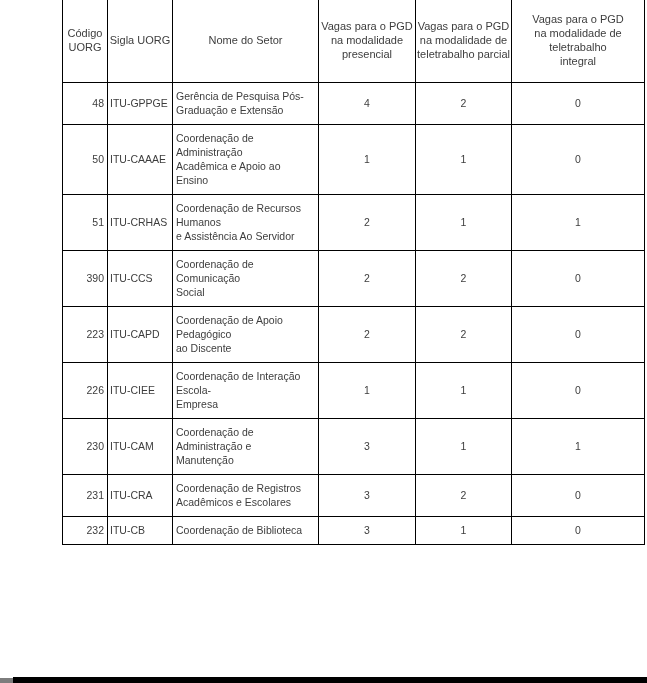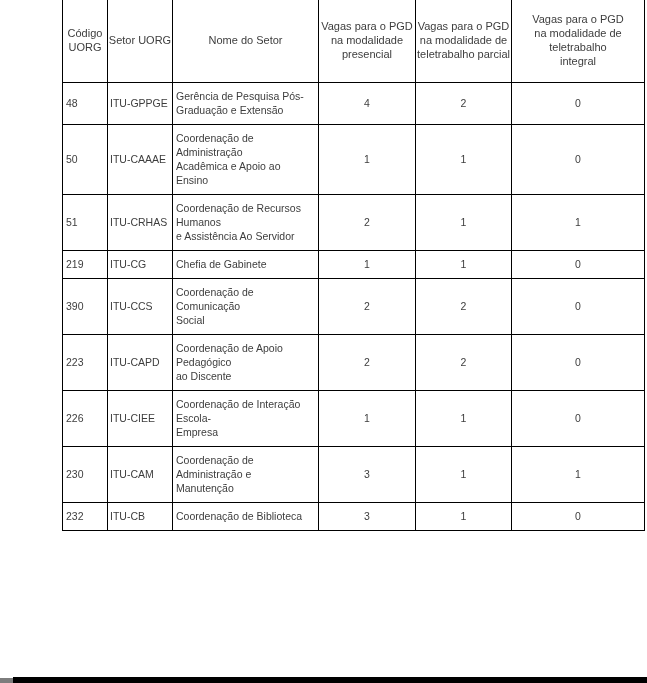--- a/index.html
+++ b/index.html
@@ -52,21 +52,21 @@
     text-align: center;
     position: relative;
   }
   td {
     font-size: 10.5px;
     line-height: 14px;
     padding: 6px 3px 7px 3px;
     vertical-align: middle;
     background: #ffffff;
   }
-  td.c-codigo { text-align: left; }
+  td.c-codigo { text-align: right; }
   td.c-sigla  { text-align: left; padding-left: 2px; white-space: nowrap; }
   td.c-nome   { text-align: left; white-space: pre-line; }
   td.c-num    { text-align: center; }
 
   .bottom-bar {
     position: absolute;
     left: 13px;
     right: 0;
     top: 677px;
     height: 6px;
@@ -95,21 +95,21 @@
         <col class="w-parc">
         <col class="w-integ">
     </colgroup>
     <thead>
       <tr>
         <th>
           <div class="hcell">Código
 UORG</div>
         </th>
         <th>
-          <div class="hcell">Setor UORG</div>
+          <div class="hcell">Sigla UORG</div>
         </th>
         <th>
           <div class="hcell">Nome do Setor</div>
         </th>
         <th>
           <div class="hcell">Vagas para o PGD
 na modalidade
 presencial</div>
         </th>
         <th>
@@ -147,28 +147,20 @@
         <tr>
           <td class="c-codigo">51</td>
           <td class="c-sigla">ITU-CRHAS</td>
           <td class="c-nome">Coordenação de Recursos Humanos
 e Assistência Ao Servidor</td>
           <td class="c-num">2</td>
           <td class="c-num">1</td>
           <td class="c-num">1</td>
         </tr>
         <tr>
-          <td class="c-codigo">219</td>
-          <td class="c-sigla">ITU-CG</td>
-          <td class="c-nome">Chefia de Gabinete</td>
-          <td class="c-num">1</td>
-          <td class="c-num">1</td>
-          <td class="c-num">0</td>
-        </tr>
-        <tr>
           <td class="c-codigo">390</td>
           <td class="c-sigla">ITU-CCS</td>
           <td class="c-nome">Coordenação de Comunicação
 Social</td>
           <td class="c-num">2</td>
           <td class="c-num">2</td>
           <td class="c-num">0</td>
         </tr>
         <tr>
           <td class="c-codigo">223</td>
@@ -191,20 +183,29 @@
         <tr>
           <td class="c-codigo">230</td>
           <td class="c-sigla">ITU-CAM</td>
           <td class="c-nome">Coordenação de Administração e
 Manutenção</td>
           <td class="c-num">3</td>
           <td class="c-num">1</td>
           <td class="c-num">1</td>
         </tr>
         <tr>
+          <td class="c-codigo">231</td>
+          <td class="c-sigla">ITU-CRA</td>
+          <td class="c-nome">Coordenação de Registros
+Acadêmicos e Escolares</td>
+          <td class="c-num">3</td>
+          <td class="c-num">2</td>
+          <td class="c-num">0</td>
+        </tr>
+        <tr>
           <td class="c-codigo">232</td>
           <td class="c-sigla">ITU-CB</td>
           <td class="c-nome">Coordenação de Biblioteca</td>
           <td class="c-num">3</td>
           <td class="c-num">1</td>
           <td class="c-num">0</td>
         </tr>
       </tbody>
   </table>
 

